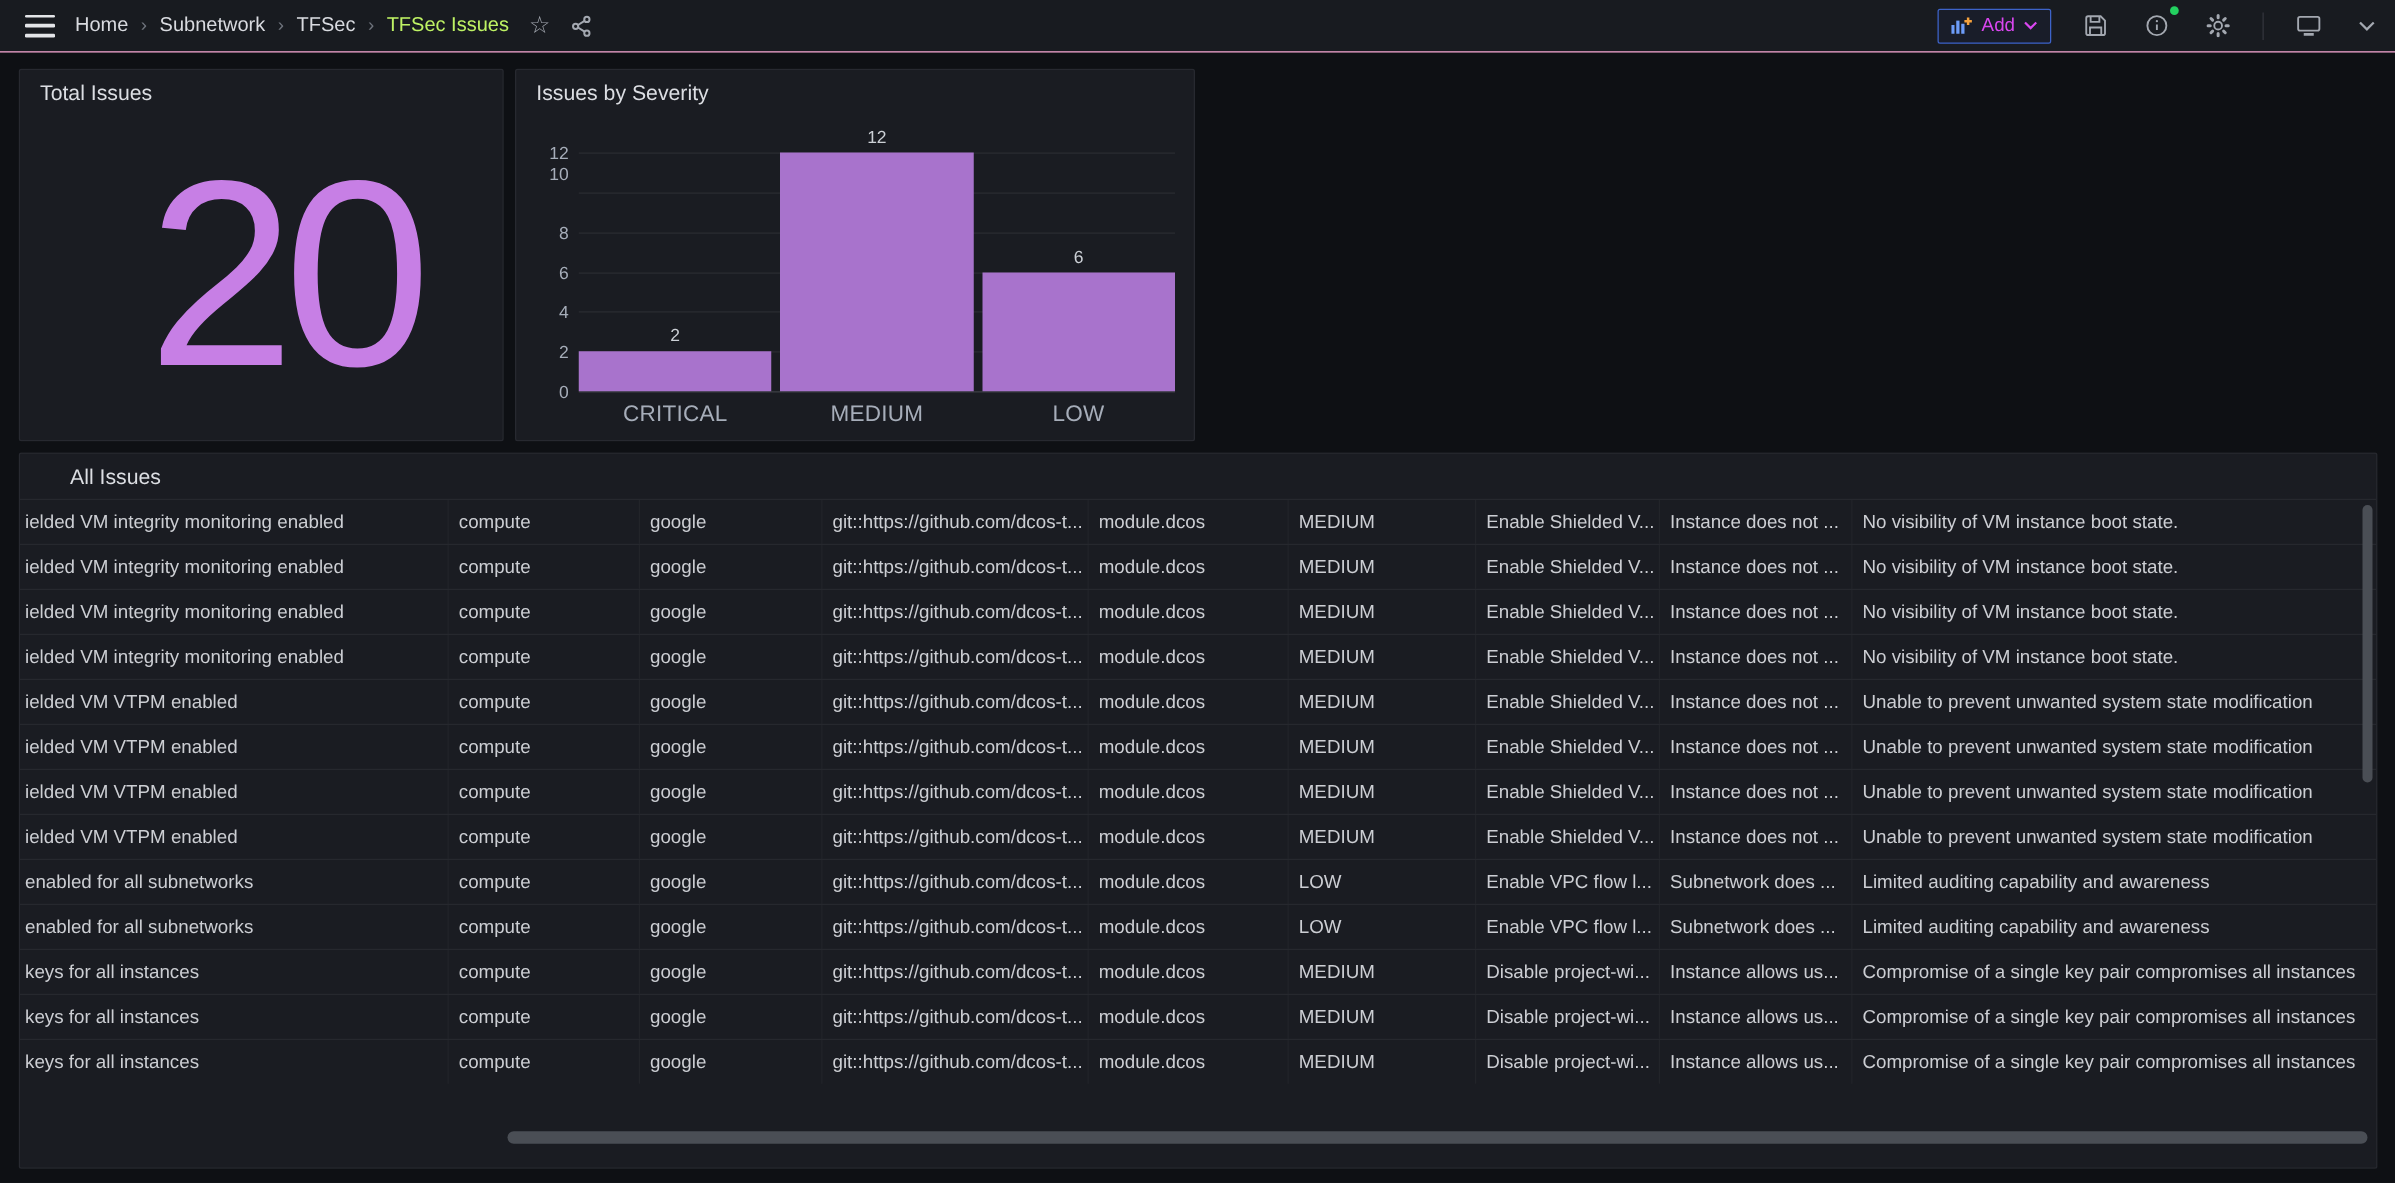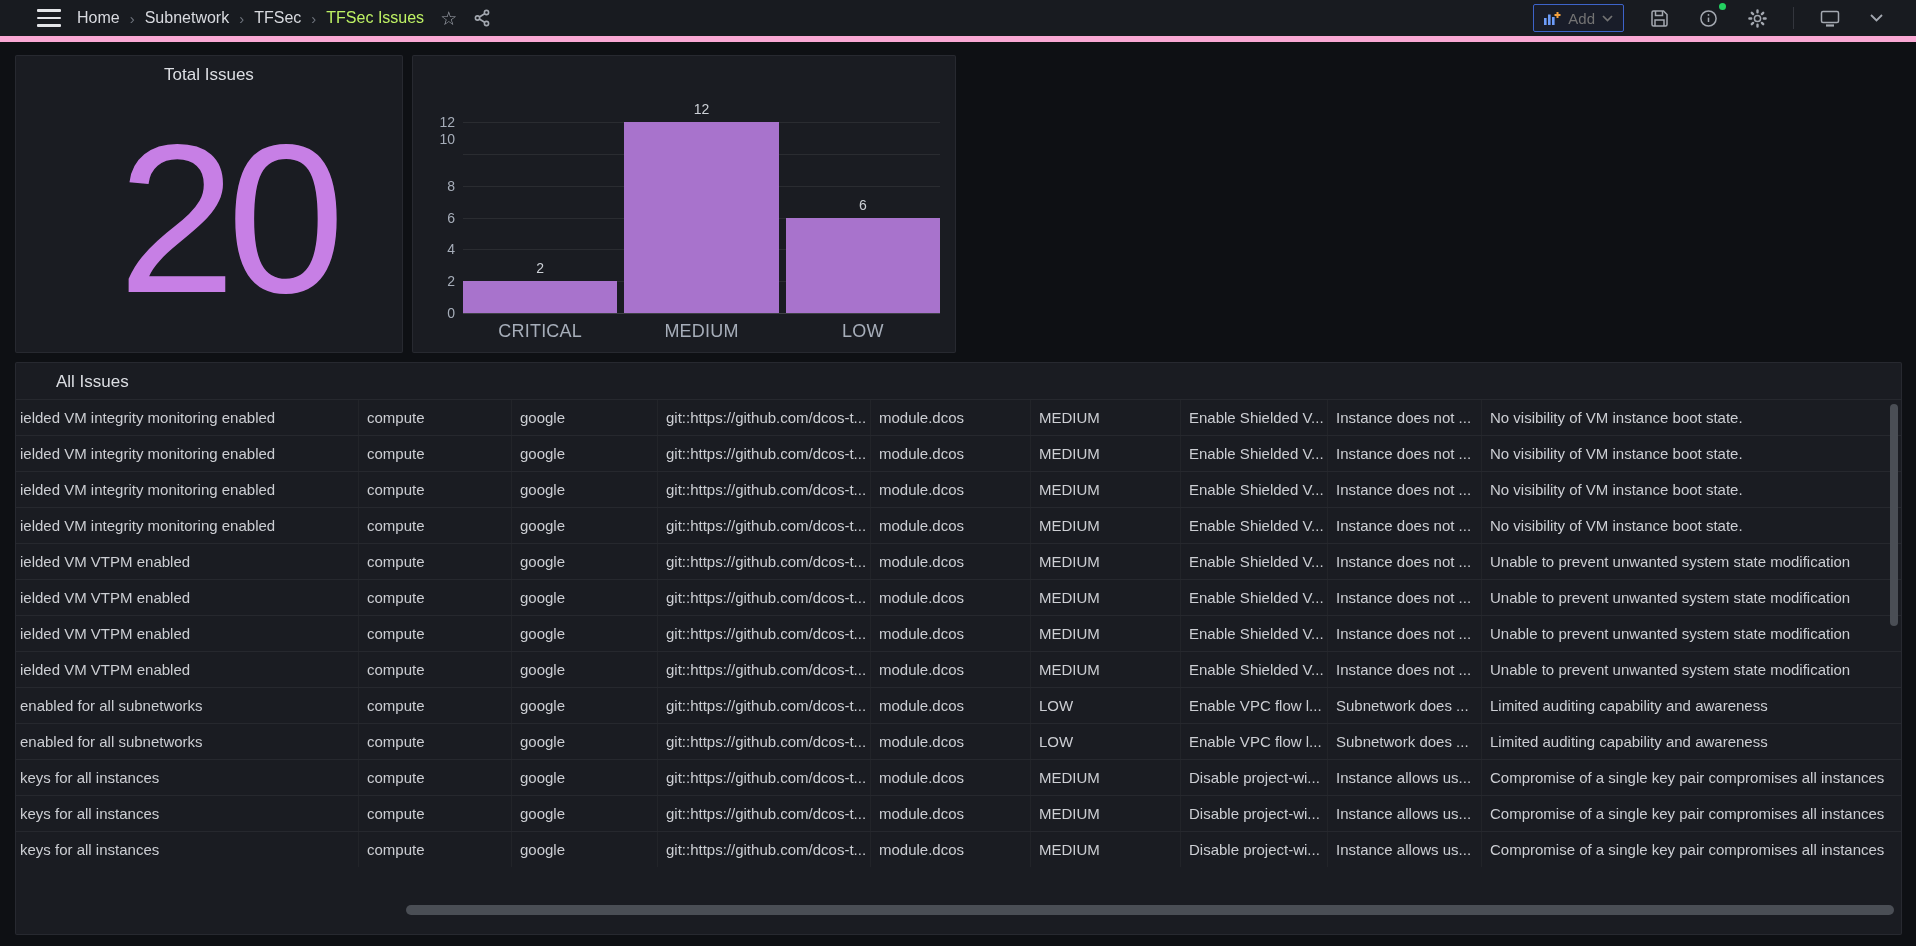--- a/index.html
+++ b/index.html
@@ -1,22 +1,22 @@
 <!DOCTYPE html>
 <html><head>
 <meta charset="utf-8">
 <style>
   * { margin:0; padding:0; box-sizing:border-box; }
   html,body { width:1916px; height:946px; overflow:hidden; background:#0e1014;
     font-family:"Liberation Sans","DejaVu Sans",sans-serif; color:#d8d9da; }
 
   
   .topbar { position:absolute; left:0; top:0; width:1916px; height:42px;
-    background:#181b20; border-bottom:6px solid #f9a8d4;
-    display:flex; align-items:center; padding:0 29px; }
+    background:#181b20; border-bottom:1px solid #f9a8d4;
+    display:flex; align-items:center; padding:0 12px; }
   .hamburger { width:24px; height:18px; display:flex; flex-direction:column;
     justify-content:space-between; cursor:pointer; margin:0 16px 0 8px; background:none; border:none; }
   .hamburger span { display:block; height:2.6px; background:#e3e5e8; border-radius:1px; }
   .crumbs { display:flex; align-items:center; gap:10px; font-size:16px; }
   .crumb { color:#d8dadf; font-weight:500; cursor:pointer; }
   .crumb.current { color:#bef264; font-weight:400; cursor:default; }
   .crumb-sep { color:#6f747d; font-size:15px; }
   .iconbtn { background:none; border:none; color:#a3a8b0; display:flex; align-items:center;
     justify-content:center; cursor:pointer; padding:4px; position:relative; }
   .star-glyph { font-size:19px; line-height:1; color:#a3a8b0; }
@@ -27,21 +27,21 @@
   .divider-v { width:1px; height:22px; background:#33363d; }
   .notif-dot { position:absolute; top:-2px; right:-4px; width:7px; height:7px; border-radius:50%;
     background:#23d160; }
 
   
   .panel { position:absolute; background:#1a1c22; border:1px solid rgba(204,204,220,0.08);
     border-radius:2px; }
   .panel-title { padding:9px 16px 0; font-size:17px; font-weight:500; color:#dcdee3;
     cursor:pointer; white-space:nowrap; }
 
-  .panel-total { left:15px; top:55px; width:388px; height:298px;text-align:center; }
+  .panel-total { left:15px; top:55px; width:388px; height:298px; }
   .big-stat { position:absolute; inset:0; display:flex; align-items:center; justify-content:center;
     padding-top:30px; font-size:212px; font-weight:500; letter-spacing:-9px; color:#c77fe5;padding-left:36px; }
 
   .panel-chart { left:412px; top:55px; width:544px; height:298px; }
   .chart-wrap { position:absolute; left:16px; right:15px; top:66px; }
   .plot { position:relative; margin-left:34px; height:191px; }
   .gridline { position:absolute; left:0; right:0; height:1px; background:rgba(255,255,255,0.07); }
   .gridline.axisline { background:rgba(255,255,255,0.16); }
   .ytick { position:absolute; left:-38px; width:30px; text-align:right; font-size:14px;
     color:#a6adb9; line-height:18px; }
@@ -98,21 +98,21 @@
   <button class="iconbtn" style="margin-left:8px">
     <svg width="18" height="18" viewBox="0 0 18 18" fill="none" stroke="currentColor" stroke-width="1.6">
       <circle cx="13.5" cy="3.5" r="2.1"></circle>
         <circle cx="4.5" cy="9" r="2.1"></circle>
         <circle cx="13.5" cy="14.5" r="2.1"></circle>
       <path d="M6.4 8l5.2-3.3M6.4 10l5.2 3.3"></path>
     </svg>
   </button>
 
   <div class="topbar-right">
-    <button class="add-btn" style="color: #737373;">
+    <button class="add-btn" style="color: #d946ef;">
       <svg width="17" height="15" viewBox="0 0 17 15">
         <rect x="0" y="7" width="2.6" height="7" fill="#6d9cf8"></rect>
         <rect x="4" y="3.5" width="2.6" height="10.5" fill="#6d9cf8"></rect>
         <rect x="8" y="6" width="2.6" height="8" fill="#6d9cf8"></rect>
         <path d="M13.5 1v6M10.5 4h6" stroke="#f5a13c" stroke-width="2"></path>
       </svg>
       <span>Add</span>
       <svg width="11" height="7" viewBox="0 0 11 7" fill="none" stroke="currentColor" stroke-width="1.7">
         <path d="M1 1l4.5 4.5L10 1"></path>
       </svg>
@@ -156,20 +156,21 @@
 </header>
 
 <main>
 
   <section class="panel panel-total">
     <div class="panel-title">Total Issues</div>
     <div class="big-stat" style="color: rgb(199, 127, 229);">20</div>
   </section>
 
   <section class="panel panel-chart">
+    <div class="panel-title">Issues by Severity</div>
     <div class="chart-wrap">
       <div class="plot">
         <div>
             <div class="gridline axisline" style="top: 191px;"></div>
             <div class="ytick" style="top: 182px;">0</div>
             <div class="gridline" style="top: 159.167px;"></div>
             <div class="ytick" style="top: 150.167px;">2</div>
             <div class="gridline" style="top: 127.333px;"></div>
             <div class="ytick" style="top: 118.333px;">4</div>
             <div class="gridline" style="top: 95.5px;"></div>

